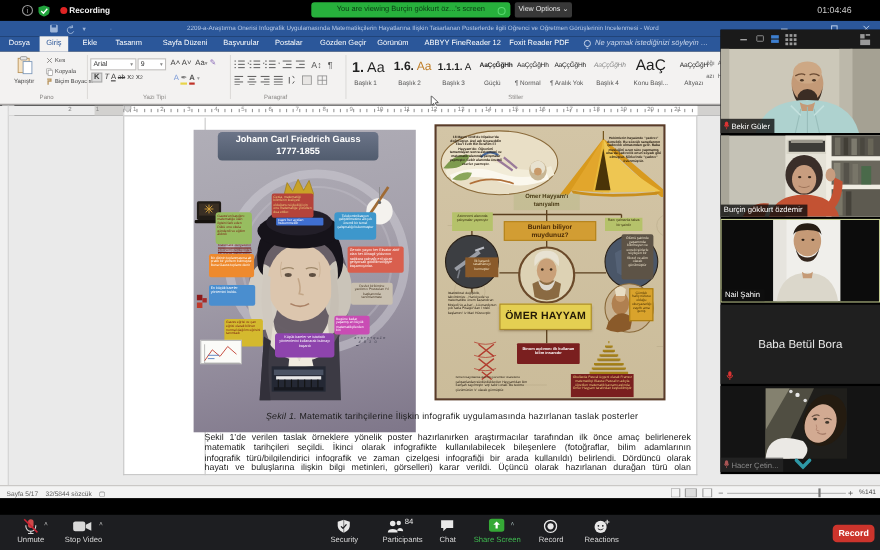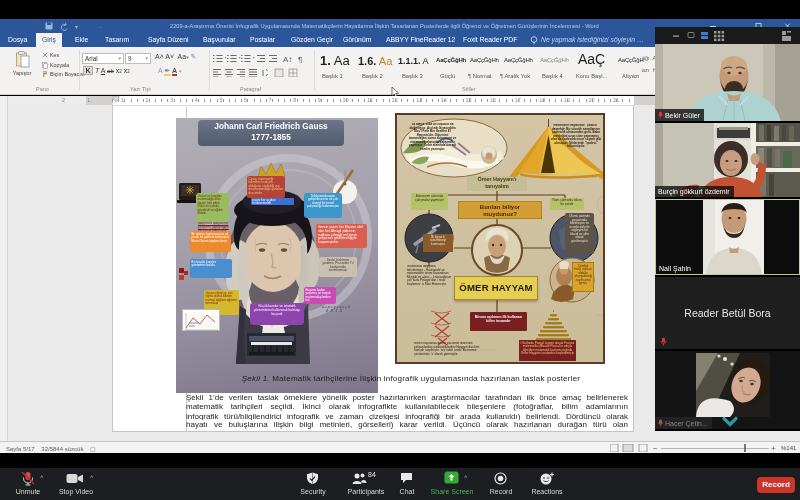--- a/index.html
+++ b/index.html
@@ -47,20 +47,37 @@
 #zpanel { left:655px; top:27px; width:145px; height:404px; background:#000; }
 #ztoolbar { position:absolute; left:0; top:0; width:145px; height:17px; background:#1a1a1a; }
 .tile { position:absolute; left:0; width:145px; overflow:hidden; background:#101010; }
 .namelabel { position:absolute; left:0; bottom:0; background:rgba(15,15,15,.8); color:#fff; font-size:7px; padding:1.5px 4px 2.5px 3px; white-space:nowrap; }
 .micr { display:inline-block; vertical-align:-1px; }
 </style>
 </head>
 <body>
 <div id="stage">
 
+  <div class="abs" id="topbar">
+    <svg class="abs" style="left:18px;top:3px" width="90" height="13" viewBox="0 0 90 13">
+      <circle cx="7" cy="6.5" r="4.5" fill="none" stroke="#9a9a9a" stroke-width="1"></circle>
+      <text x="7" y="9" fill="#9a9a9a" font-size="7" text-anchor="middle">i</text>
+      <path d="M22 2 l5 1.5 v4 c0 2.5 -2.5 4 -5 4.5 c-2.5 -0.5 -5 -2 -5 -4.5 v-4 z" fill="#21a33c"></path>
+      <path d="M19.5 7 l2 2 l3.5 -4" stroke="#fff" stroke-width="1.2" fill="none"></path>
+      <circle cx="40" cy="6.5" r="3.2" fill="#e02424"></circle>
+    </svg>
+    <div class="abs" id="rec">Recording</div>
+    <div class="abs" id="greenpill">You are viewing Burçin gökkurt öz...'s screen
+      <svg class="abs" style="right:4px;top:3.5px" width="8" height="8">
+          <circle cx="4" cy="4" r="3.2" fill="none" stroke="#58d96f" stroke-width="1"></circle>
+        </svg>
+    </div>
+    <div class="abs" id="viewopt">View Options ⌄</div>
+    <div class="abs" id="clock">01:04:46</div>
+  </div>
 
   <div class="abs" id="wtitle">
     <svg class="abs" style="left:44px;top:2px" width="120" height="10" viewBox="0 0 120 10">
       <rect x="1.5" y="1.5" width="7" height="7" fill="#9db5d8" rx="1"></rect>
         <rect x="3" y="1.5" width="4" height="2.5" fill="#2b579a"></rect>
       <path d="M22 4 a3 3 0 1 0 1 3.5 M22 4 l-0.5 -2.2 M22 4 l-2.5 0.4" stroke="#9db5d8" stroke-width="0.9" fill="none"></path>
       <text x="31" y="7.5" fill="#9db5d8" font-size="6">▾</text>
       <text x="56" y="7.5" fill="#9db5d8" font-size="6">∙</text>
     </svg>
     <div class="abs" id="wtitletext">2209-a-Araştırma Önerisi İnfografik Uygulamasında Matematikçilerin Hayatlarına İlişkin Tasarlanan Posterlerde ilgili Öğrenci ve Öğretmen Görüşlerinin İncelenmesi - Word</div>
@@ -643,21 +660,21 @@
         <path d="M67 24 q2 10 11 10 q9 0 11 -10 q-2 14 -11 14 q-9 0 -11 -14" fill="#33261d"></path>
         <ellipse cx="74" cy="18" rx="1.4" ry="1" fill="#2a1f15"></ellipse>
           <ellipse cx="83" cy="18" rx="1.4" ry="1" fill="#2a1f15"></ellipse>
         <path d="M50 74 q4 -26 28 -26 q24 0 28 26 z" fill="#dbd7cb"></path>
         <path d="M73 47 q5 4 10 0 l-1 6 h-8 z" fill="#c59a76"></path>
       </svg>
       <div class="namelabel">Nail Şahin</div>
     </div>
 
     <div class="tile" style="top:250px;height:72px;background:#1f1f1f">
-      <div style="position:absolute;left:0;top:30px;width:145px;text-align:center;color:#e8e8e8;font-size:10.5px">Reader Betül Bora</div>
+      <div style="position:absolute;left:0;top:30px;width:145px;text-align:center;color:#e8e8e8;font-size:10.5px">Baba Betül Bora</div>
       <svg style="position:absolute;left:5px;bottom:3px" width="7" height="9" viewBox="0 0 7 9">
           <rect x="2" y="0.5" width="3" height="5" rx="1.5" fill="#d33"></rect>
           <path d="M1 4 a2.5 2.5 0 0 0 5 0 M3.5 6.5 v2" stroke="#d33" stroke-width="0.8" fill="none"></path>
         </svg>
     </div>
 
     <div class="tile" style="top:324px;height:78px;background:#141414">
       <svg width="145" height="78" viewBox="0 0 145 78">
         <rect width="145" height="78" fill="#141414"></rect>
         <rect x="41" y="2" width="74" height="64" fill="#1f1e1b"></rect>

